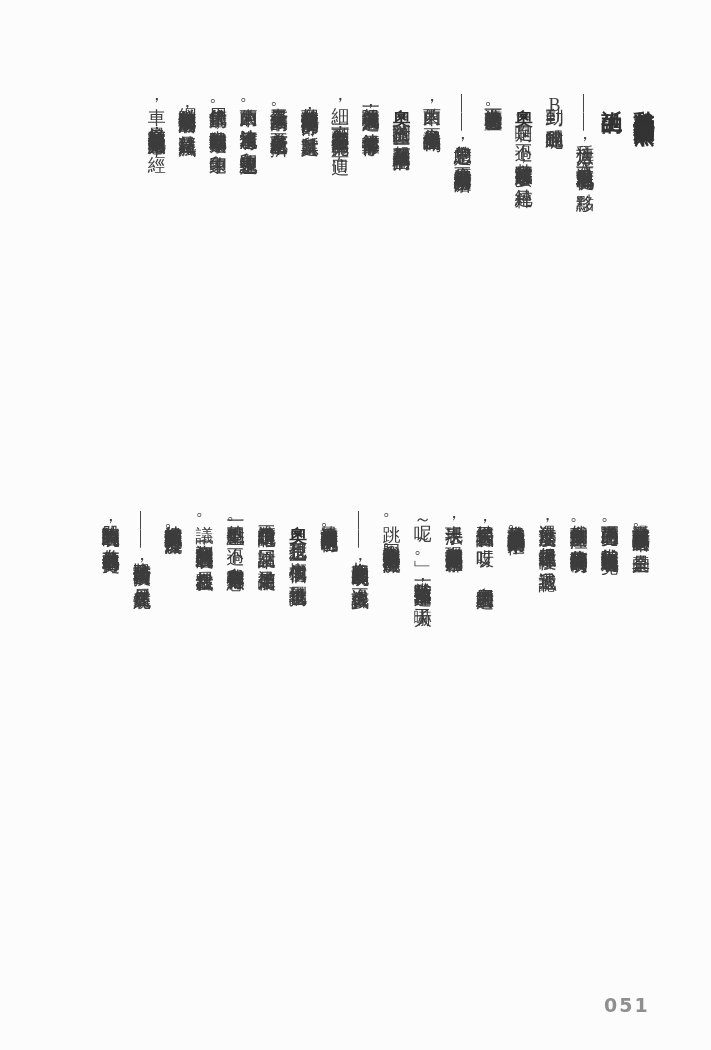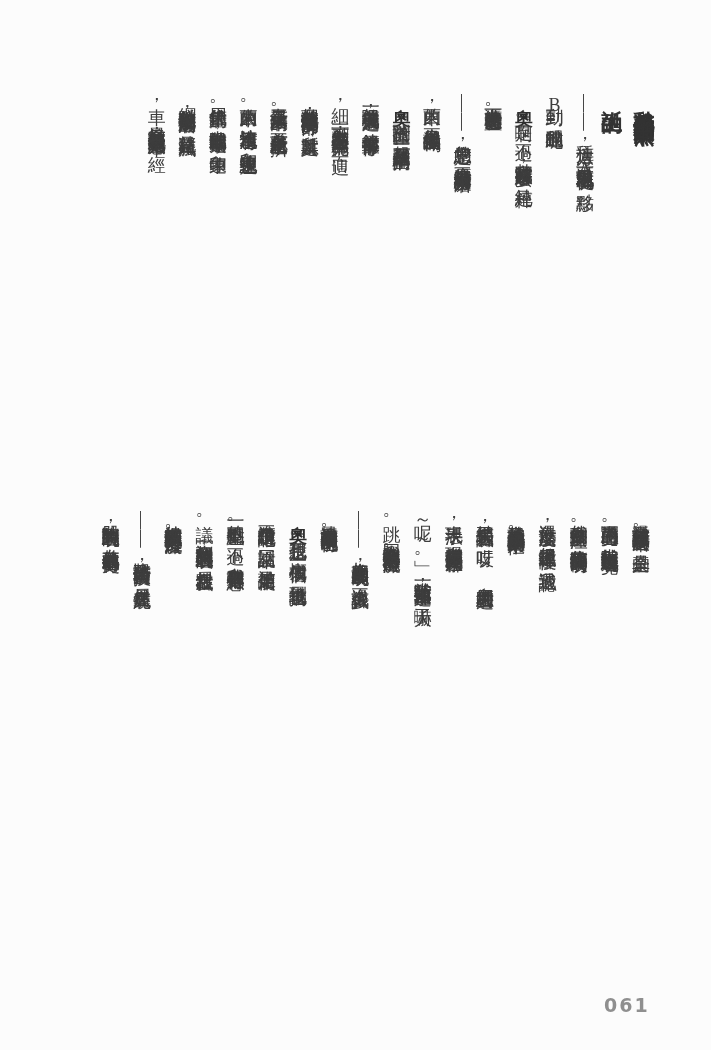--- a/index.html
+++ b/index.html
@@ -107,14 +107,14 @@
       <div class="vline">——如今真的是眾人皆知的表現，不過或許很多人</div>
       <div class="vline">連這最初是奧老師帶頭使用的也不曉得。</div>
       <div class="vline"><span class="lead">奧</span>我想也是。大概一個模仿一個，到最後誰也搞</div>
       <div class="vline">不清楚誰模仿誰了吧？話說回來，誰是第一個使用</div>
       <div class="vline">的一點也不重要。不過，在我看來卻覺得很不可思</div>
       <div class="vline">議。沒想到我一時興起想到的表現，居然會在跟我</div>
       <div class="vline">待的漫畫領域稍有不同的地方變得這麼流行。</div>
       <div class="vline">——比起自己苦苦鑽研出的技巧，居然是在火燒屁</div>
       <div class="vline">股時臨時想到的表現，在其他的業界成為名留青史</div>
     </section>
-  <div class="page-number">061</div>
+  <div class="page-number">051</div>
 </div>
 
 </body></html>

